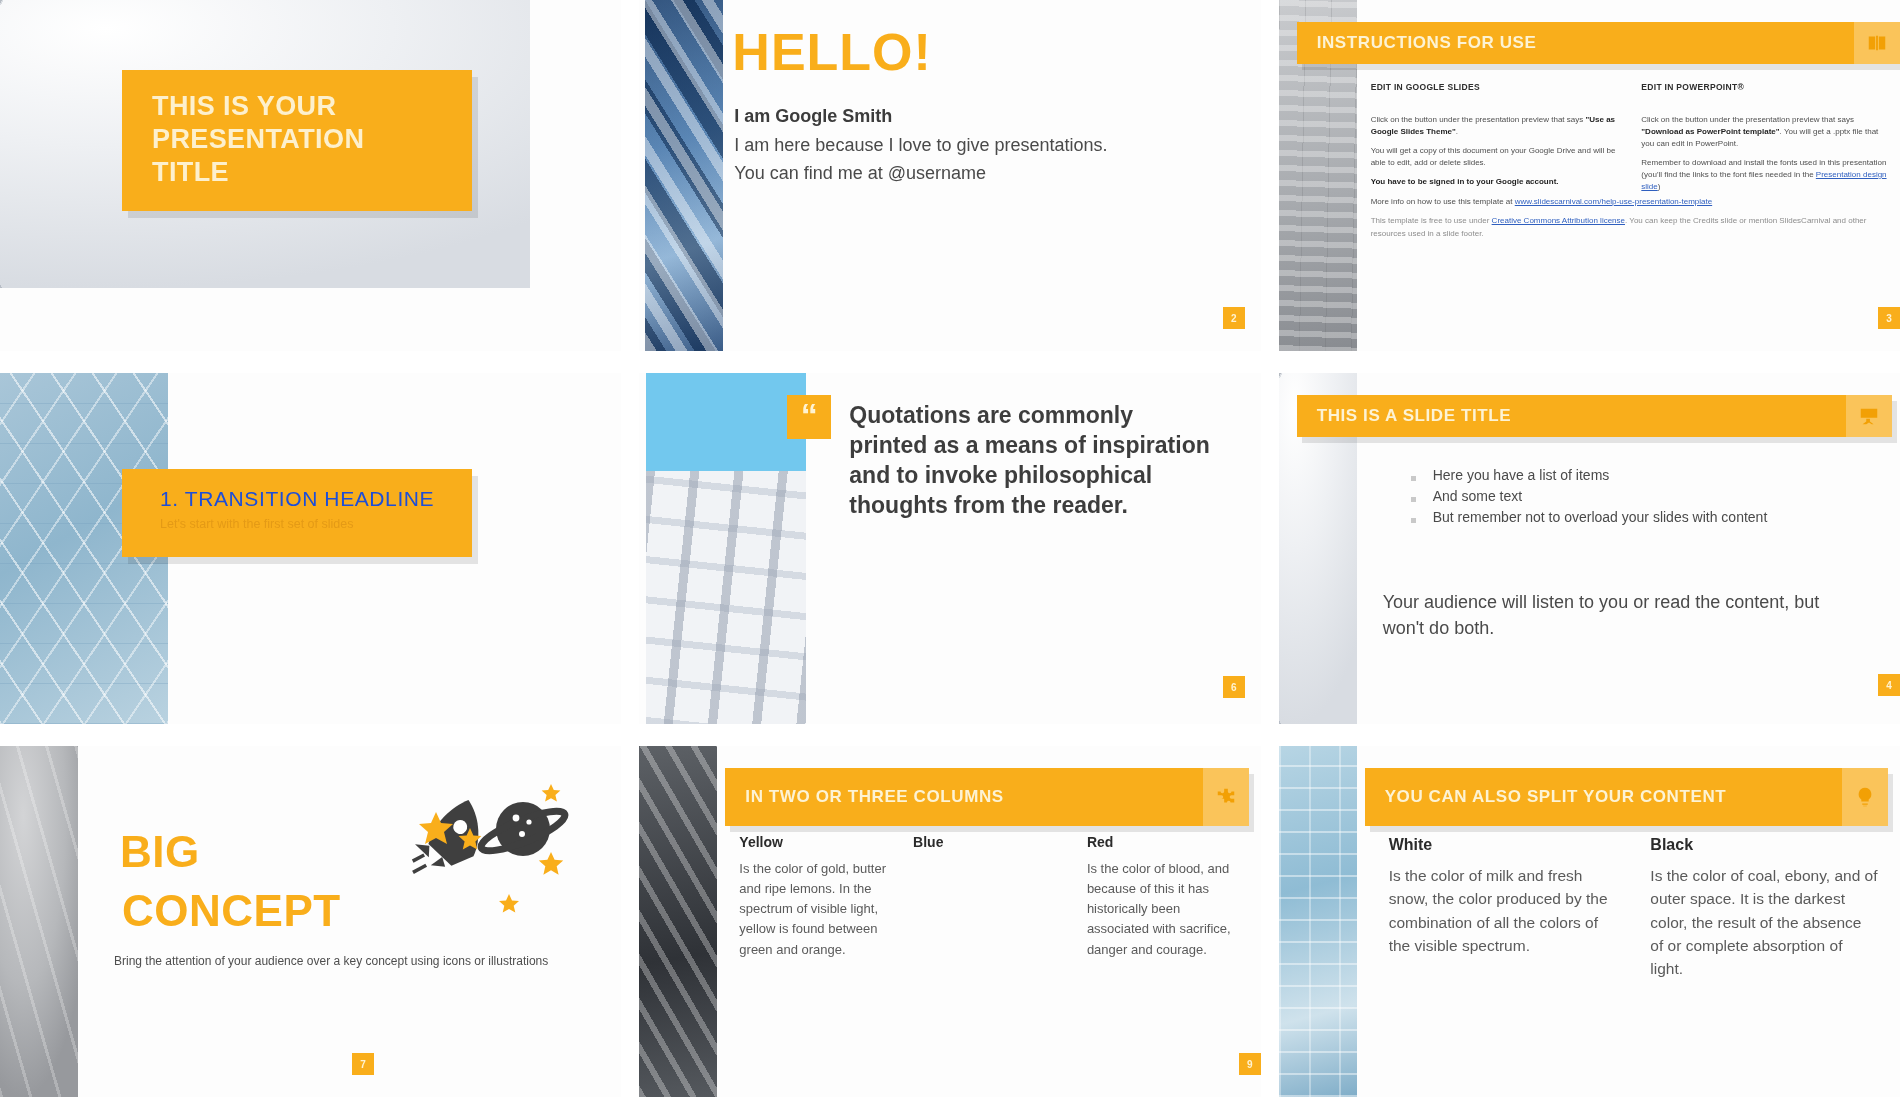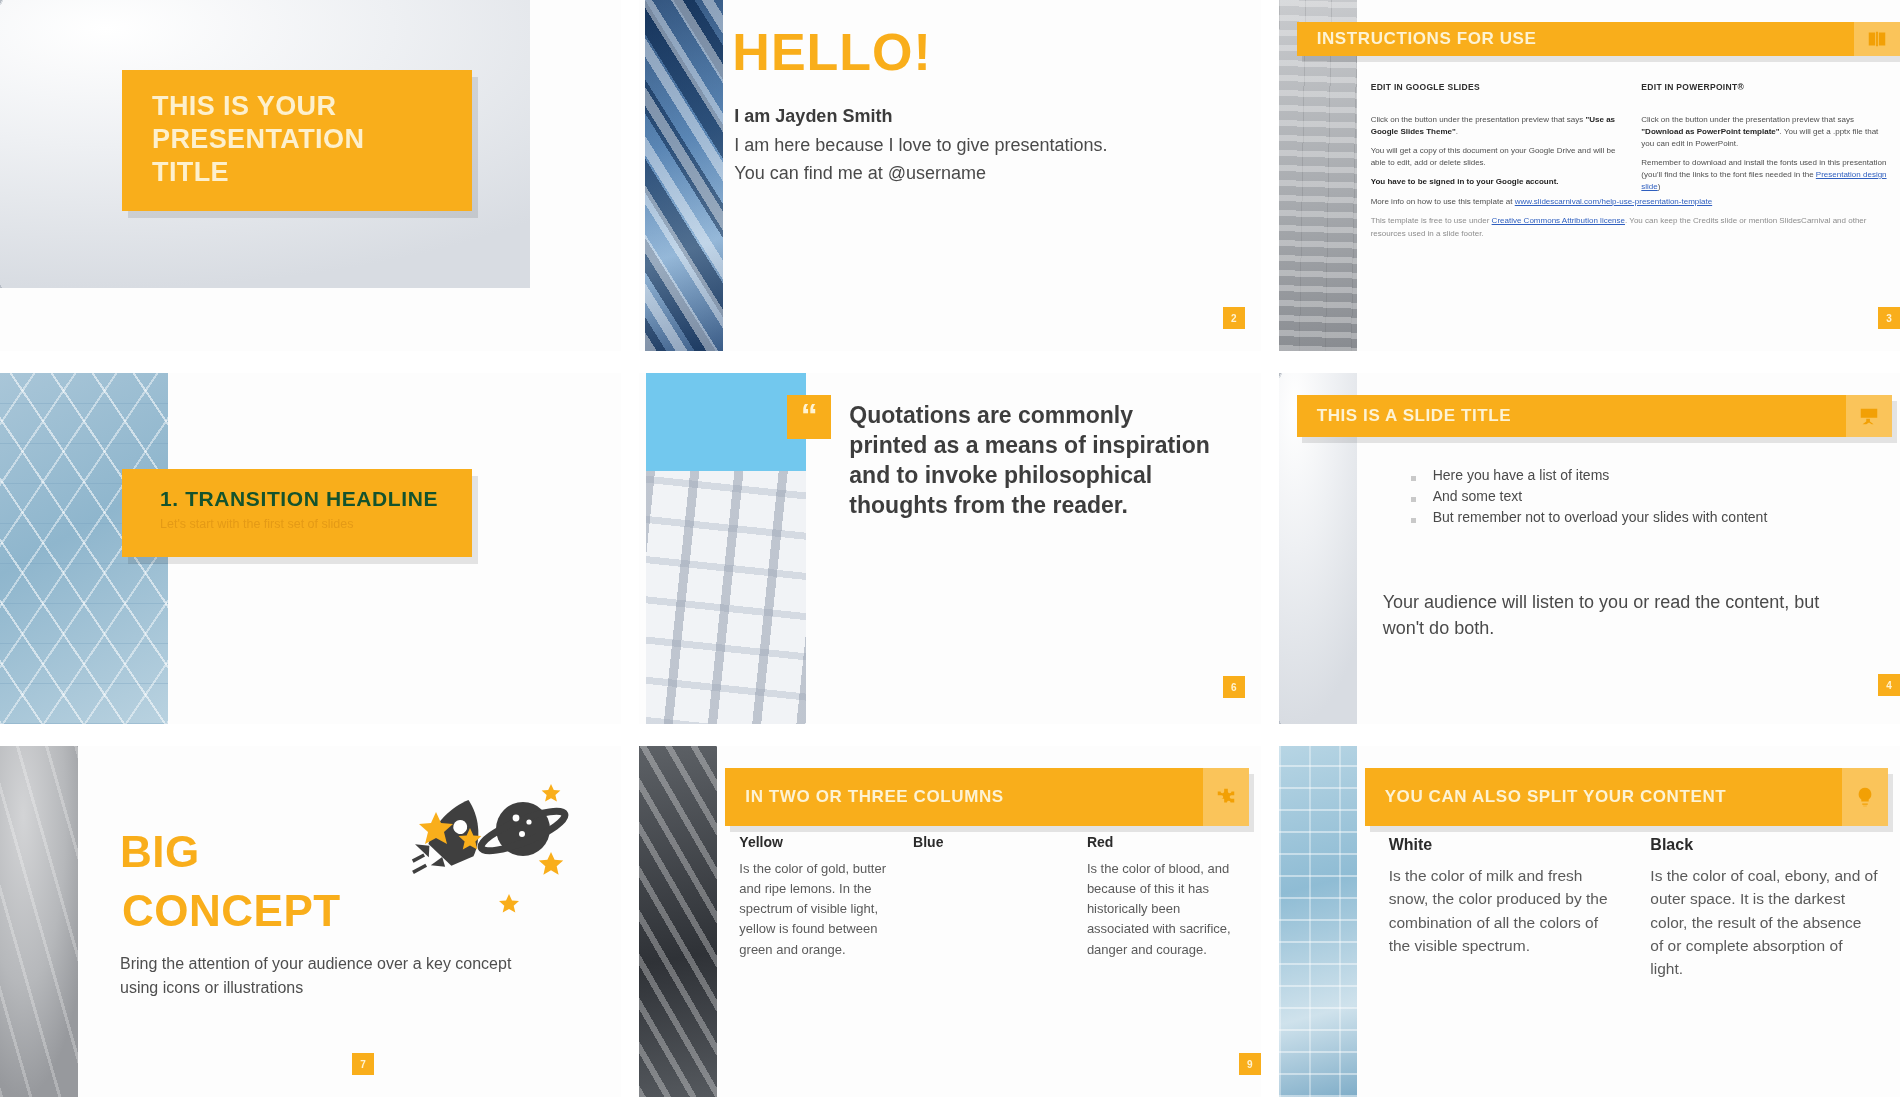--- a/index.html
+++ b/index.html
@@ -132,38 +132,38 @@
   #s2 .hello {
     position: absolute; left: 93px; top: 22px;
     color: #f9ae1b; font-size: 52px; font-weight: bold; letter-spacing: 1px;
   }
   #s2 .name { position: absolute; left: 95px; top: 106px; font-weight: bold; color: #3c3c3c; font-size: 18px; }
   #s2 .line1 { position: absolute; left: 95px; top: 135px; color: #4a4a4a; font-size: 18px; }
   #s2 .line2 { position: absolute; left: 95px; top: 163px; color: #4a4a4a; font-size: 18px; }
 
   
   #s3 .sidephoto { left: 0; top: 0; width: 78px; height: 100%; }
-  #s3 .ibar { left: 18px; top: 22px; right: 0; height: 34px; }
+  #s3 .ibar { left: 18px; top: 22px; right: 0; height: 42px; }
   #s3 .cols { position: absolute; left: 92px; top: 82px; right: 12px; display: flex; gap: 24px; }
   #s3 .c { width: 50%; }
   #s3 h4 { font-size: 8.5px; font-weight: bold; color: #2e2e2e; letter-spacing: .3px; margin-bottom: 22px; }
   #s3 p { font-size: 8px; line-height: 1.5; color: #4f4f4f; margin-bottom: 7px; }
   #s3 b { color: #1f1f1f; }
   #s3 .lnk { color: #2f5fbf; text-decoration: underline; }
   #s3 .foot { position: absolute; left: 92px; right: 12px; top: 196px; }
   #s3 .foot p { font-size: 8px; line-height: 1.55; }
   #s3 .foot .fade { color: #8d8d8d; }
 
   
   #s4 .leftphoto { left: 0; top: 0; width: 168px; height: 100%; }
   #s4 .tcard {
     position: absolute; left: 122px; top: 96px; width: 350px; height: 88px;
     background: #f9ae1b; padding: 18px 20px 0 38px;
   }
-  #s4 .tcard .h { color: #14532d; font-weight: bold; font-size: 21px; letter-spacing: .6px; text-transform: uppercase; }
+  #s4 .tcard .h { color: #1d4ed8; font-weight: normal; font-size: 21px; letter-spacing: .6px; text-transform: uppercase; }
   #s4 .tcard .s { color: #e49a16; font-size: 12.5px; margin-top: 6px; }
 
   
   #s5 .qphoto { left: 7px; top: 0; width: 160px; height: 100%; }
   #s5 .qmark {
     position: absolute; left: 148px; top: 22px; width: 44px; height: 44px;
     background: #f9ae1b; color: #fff3d2;
     display: flex; align-items: flex-start; justify-content: center;
     font-size: 34px; font-weight: bold; line-height: .85; padding-top: 6px;
   }
@@ -183,21 +183,21 @@
   }
   #s6 .para { position: absolute; left: 104px; right: 50px; top: 216px; font-size: 18px; color: #4a4a4a; line-height: 1.45; }
 
   
   #s7 .cphoto { left: 0; top: 0; width: 78px; height: 100%; }
   #s7 .big {
     position: absolute; left: 120px; top: 76px;
     font-size: 44px; font-weight: bold; color: #f9ae1b; line-height: 1.35; letter-spacing: .5px;
   }
   #s7 .big .ln2 { padding-left: 2px; }
-  #s7 .sub { position: absolute; left: 120px; top: 206px; right: 70px; font-size: 16px; color: #4e4e4e; line-height: 1.5; }
+  #s7 .sub { position: absolute; left: 114px; top: 206px; right: 70px; font-size: 12px; color: #4e4e4e; line-height: 1.5; }
   #s7 .space { position: absolute; right: 40px; top: 28px; width: 215px; height: 170px; }
 
   
   .colphoto { left: 0; top: 0; width: 78px; height: 100%; }
   .colbar { left: 86px; top: 22px; right: 12px; height: 58px; }
   .coltitles { position: absolute; left: 100px; right: 22px; top: 88px; display: flex; gap: 22px; }
   .coltitles .cc { flex: 1; }
   .coltitles h5 { font-size: 14px; font-weight: bold; color: #2b2b2b; margin-bottom: 9px; }
   .coltitles p { font-size: 13px; line-height: 1.55; color: #5a5a5a; }
   #s9 .coltitles { left: 110px; top: 90px; gap: 34px; }
@@ -214,21 +214,21 @@
     <div class="titlecard shadowbox">
       <div class="t">THIS IS YOUR</div>
       <div class="t">PRESENTATION</div>
       <div class="t">TITLE</div>
     </div>
   </div>
 
   <div class="slide" id="s2">
     <div class="photo ph-blue-glass col"></div>
     <div class="hello">HELLO!</div>
-    <div class="name">I am Jayden Smith</div>
+    <div class="name">I am Google Smith</div>
     <div class="line1">I am here because I love to give presentations.</div>
     <div class="line2">You can find me at @username</div>
     <div class="page-badge" style="right:16px;bottom:22px;">2</div>
   </div>
 
   <div class="slide" id="s3">
     <div class="photo ph-grey-wall sidephoto"></div>
     <div class="title-bar ibar">
       <div class="tb-text">INSTRUCTIONS FOR USE</div>
       <div class="tb-icon">

